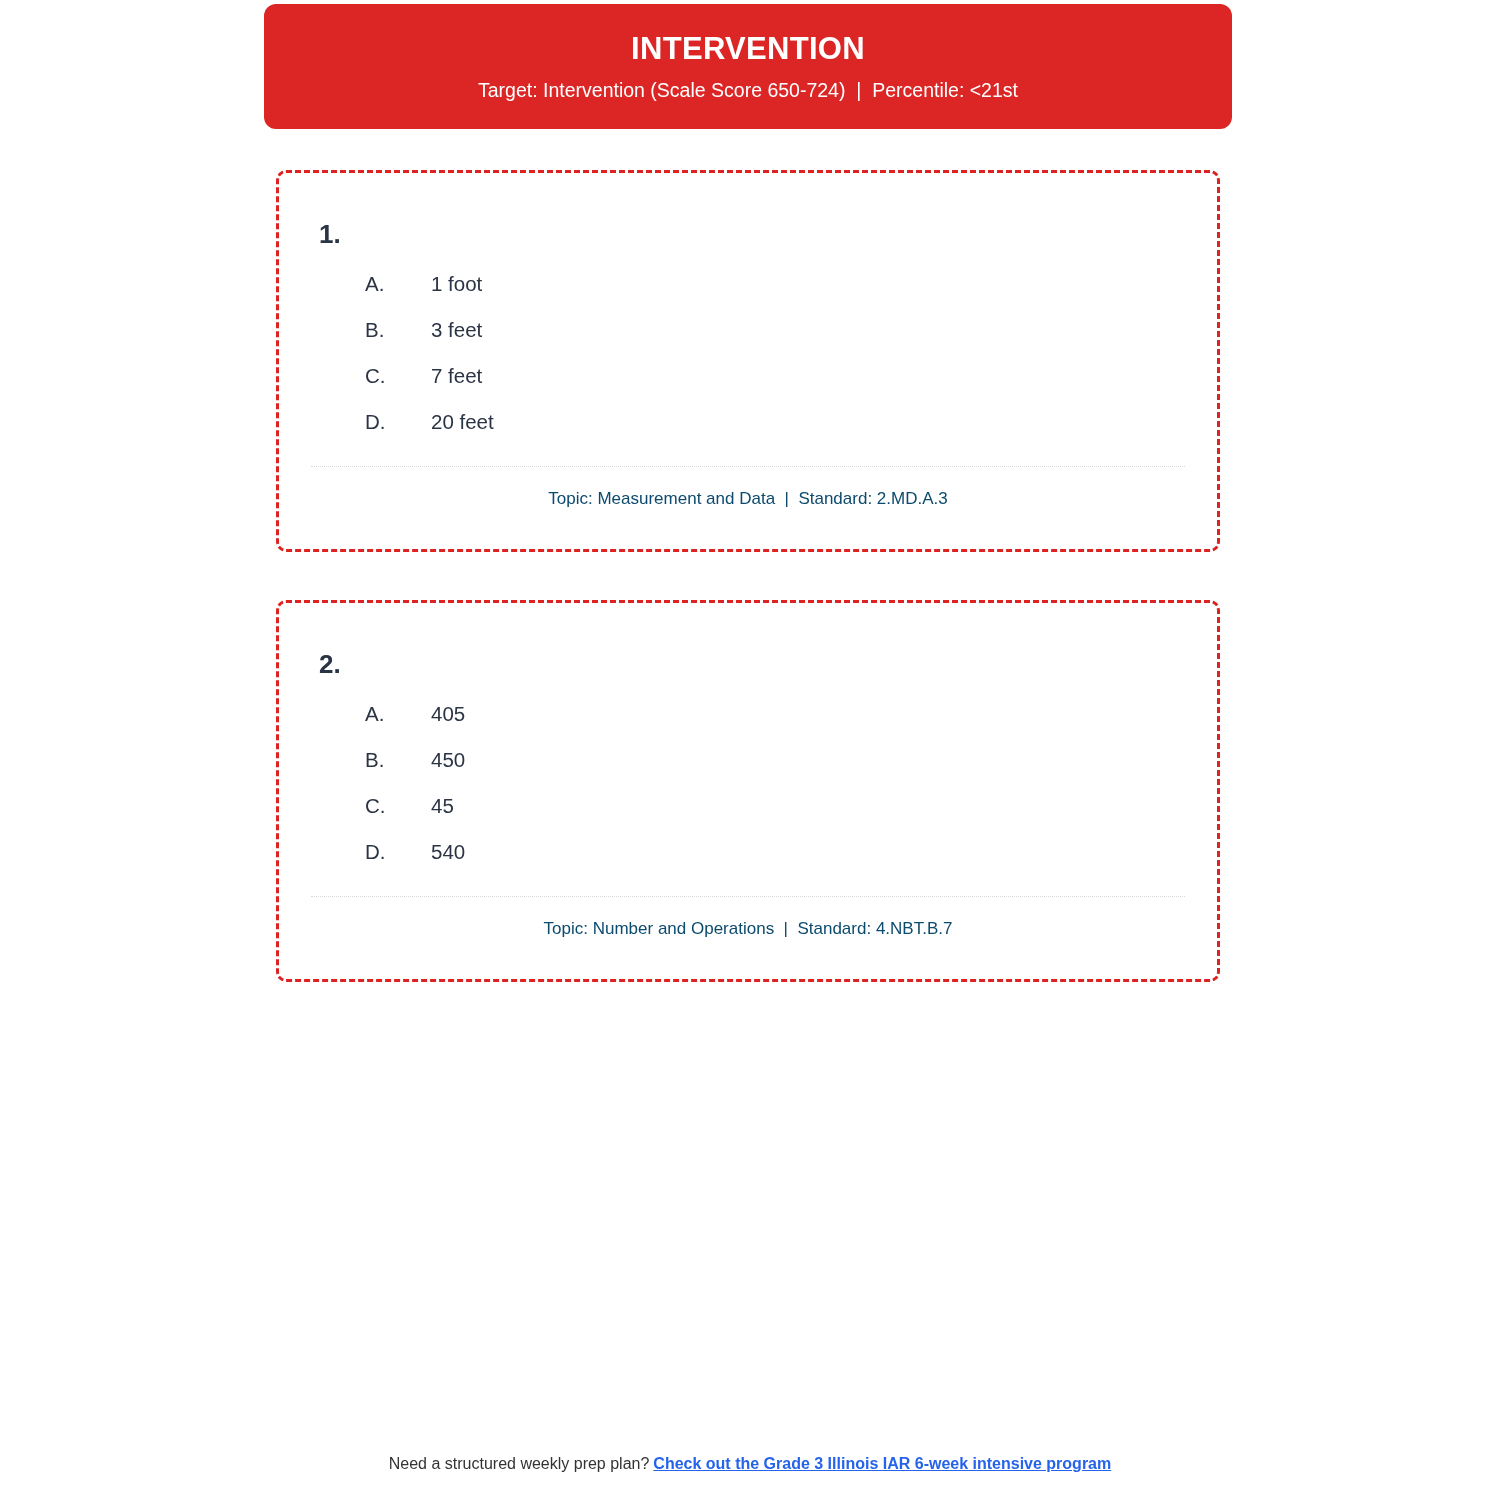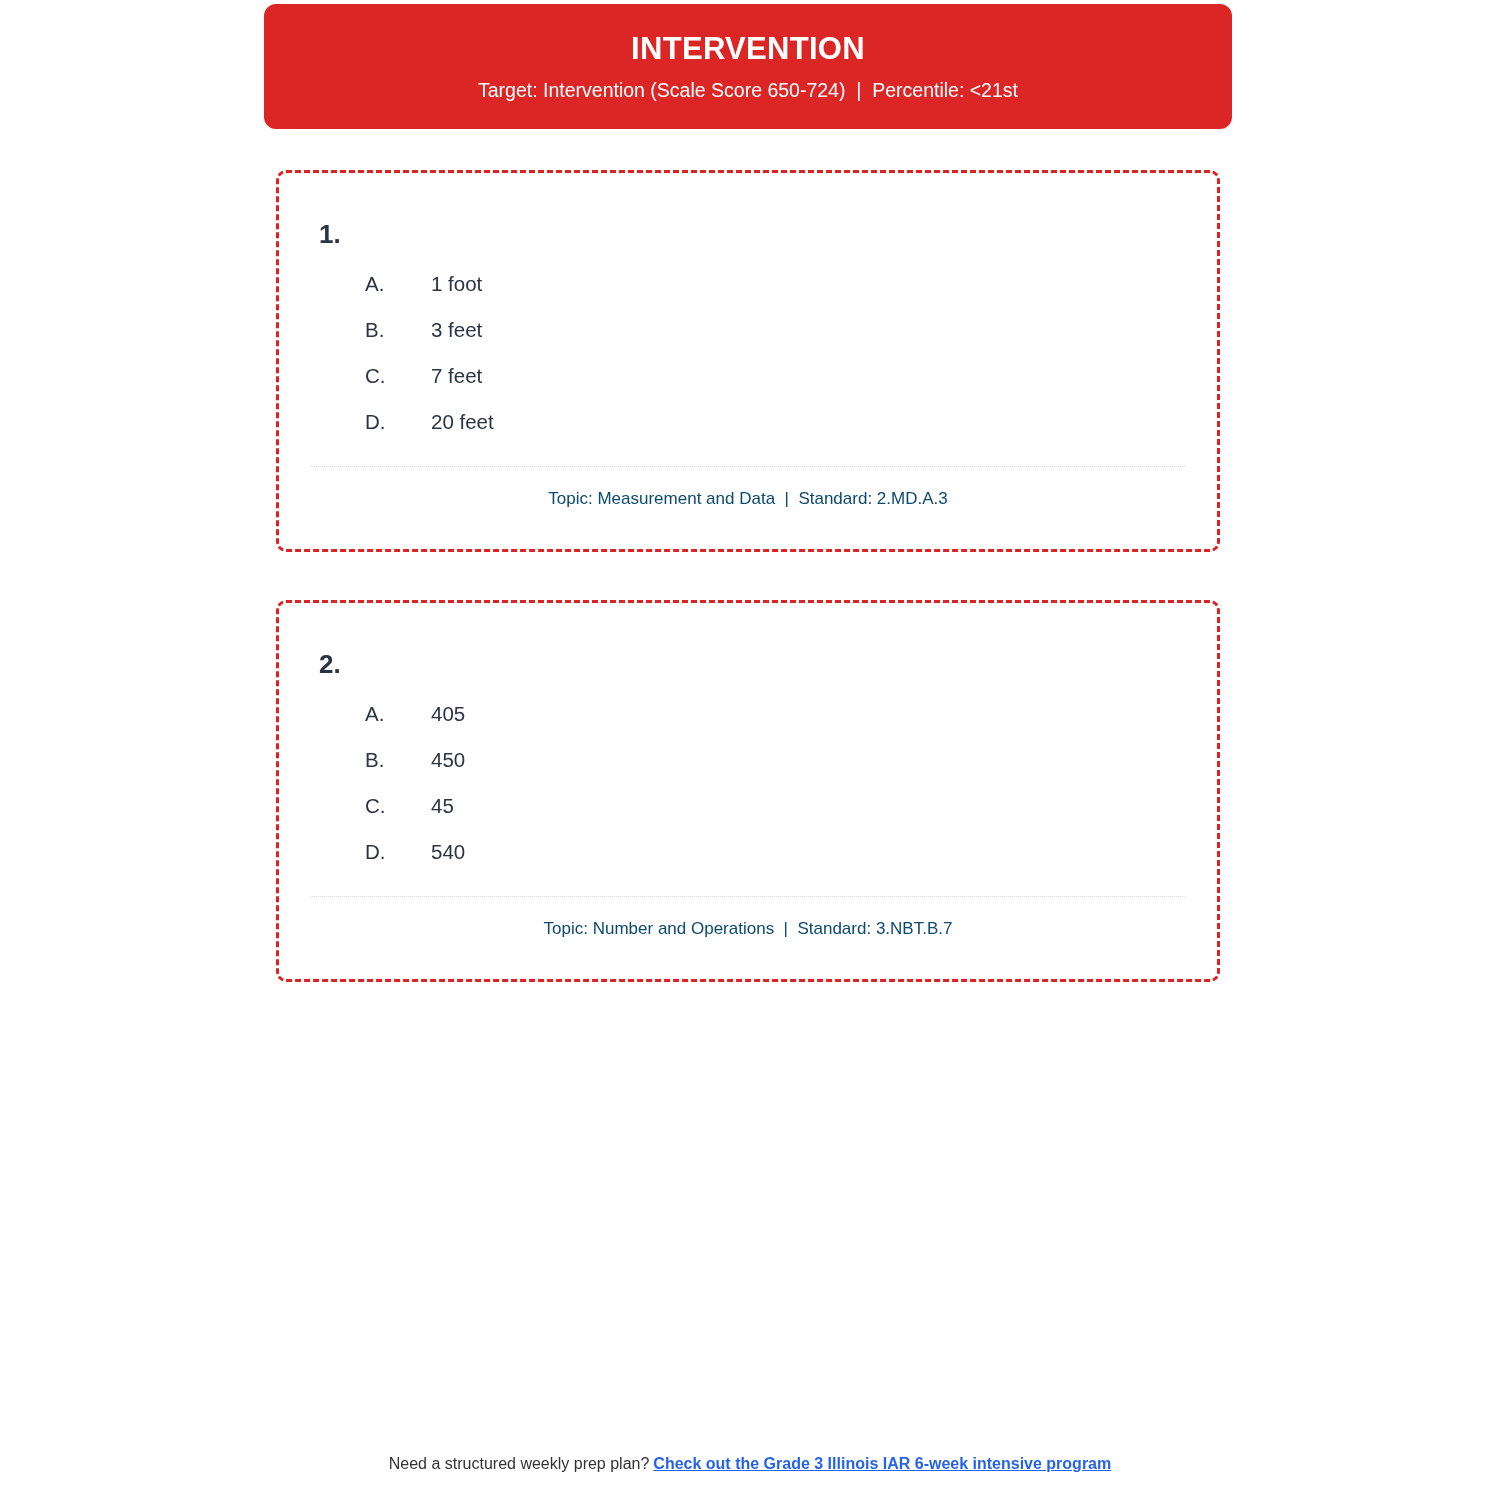--- a/index.html
+++ b/index.html
@@ -189,20 +189,20 @@
       <div class="option">
         <span class="opt-letter">C.</span>
         <span class="opt-text">45</span>
       </div>
       <div class="option">
         <span class="opt-letter">D.</span>
         <span class="opt-text">540</span>
       </div>
     </div>
     <div class="card-divider"></div>
-    <div class="card-meta">Topic: Number and Operations  |  Standard: 3.NBT.B.7</div>
+    <div class="card-meta">Topic: Number and Operations  |  Standard: 4.NBT.B.7</div>
   </div>
 
   <div class="footer">
     <span>Need a structured weekly prep plan?</span><a class="footer-link" href="#">Check out the Grade 3 Illinois IAR 6-week intensive program</a>
   </div>
 
 </div>
 
 </body></html>

